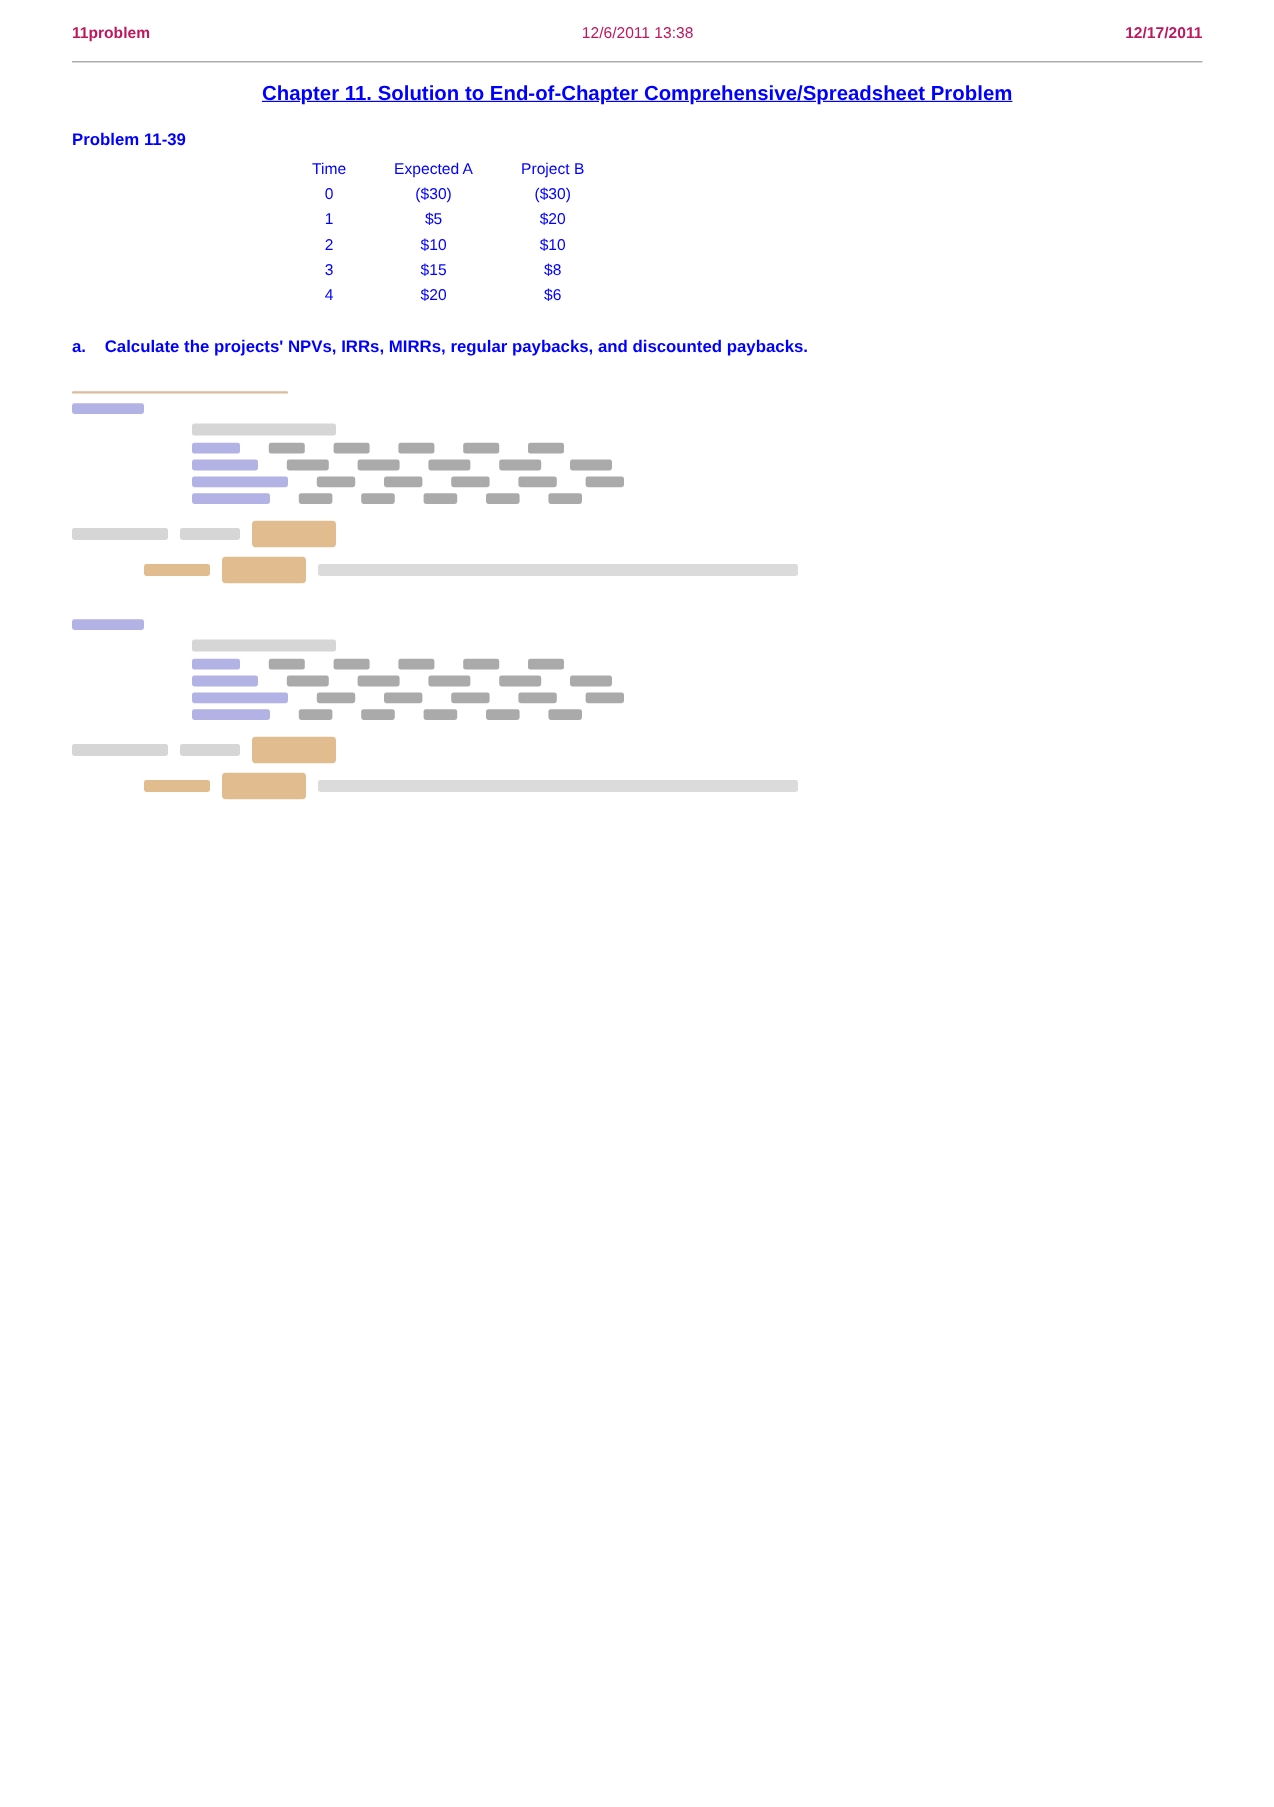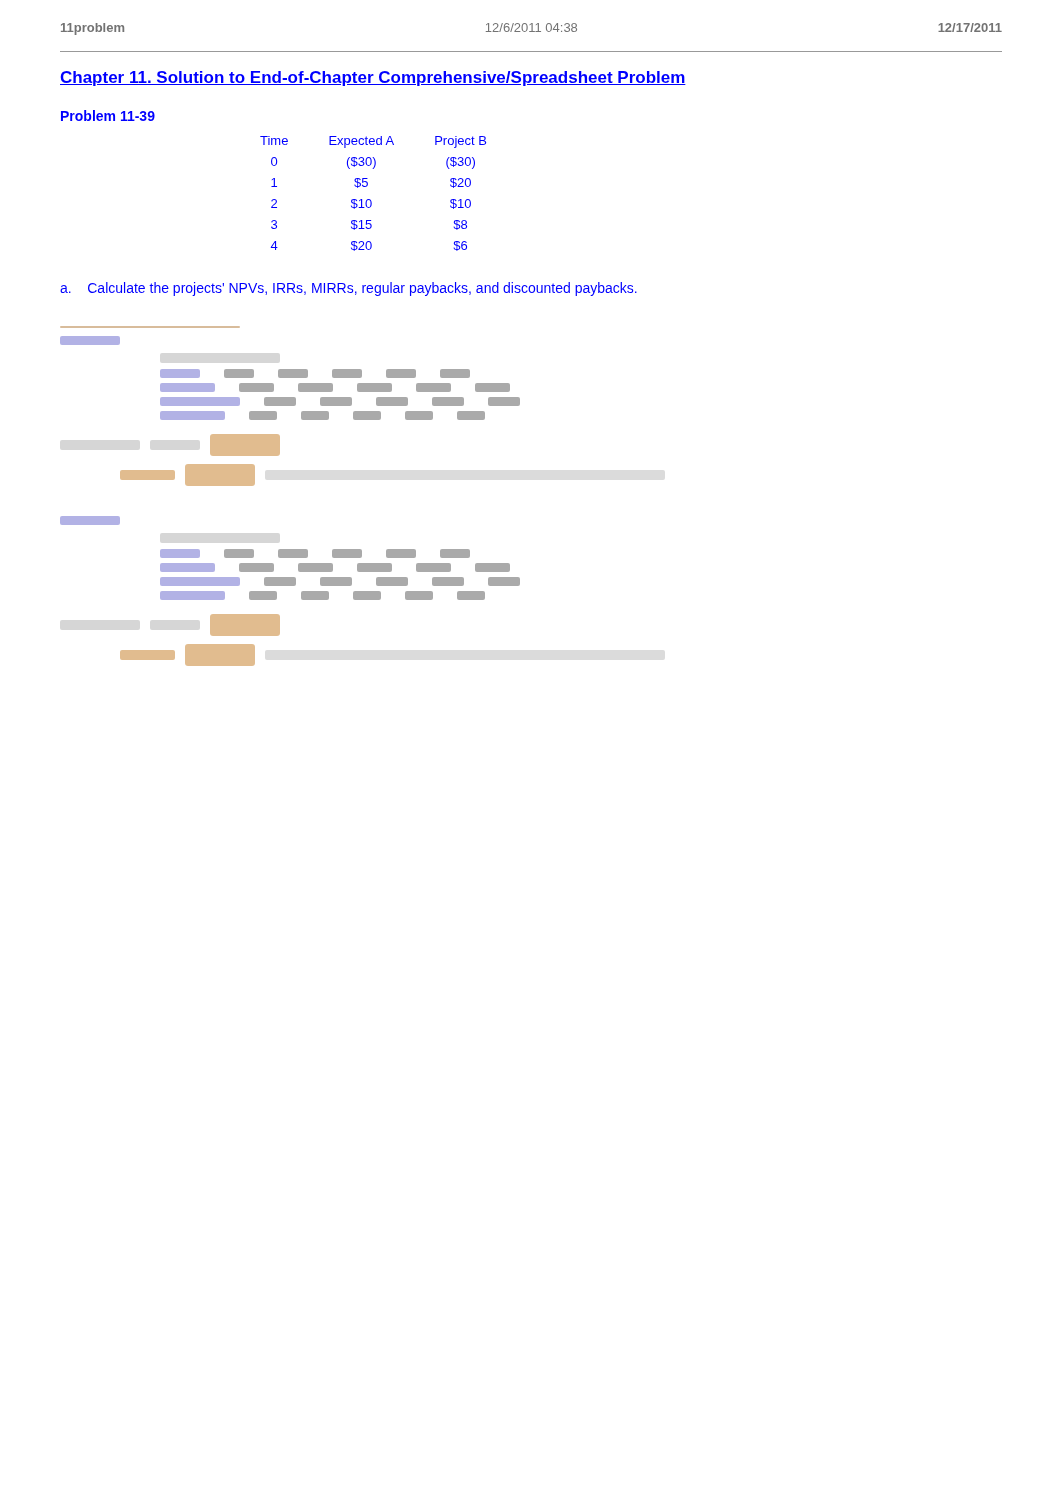--- a/index.html
+++ b/index.html
@@ -19,37 +19,37 @@
       padding: 20px 60px;
     }
 
     
     .header {
       display: flex;
       justify-content: space-between;
       align-items: center;
       margin-bottom: 16px;
       font-size: 13px;
-      color: #737373;
+      color: #be185d;
     }
 
     .header-left { font-weight: bold; }
     .header-center { font-weight: normal; }
     .header-right { font-weight: bold; }
 
     
     .divider {
       border: none;
       border-top: 1px solid #999;
       margin: 4px 0 16px 0;
     }
 
     
     .chapter-title {
-      text-align: left;
+      text-align: center;
       color: #00f;
       font-weight: bold;
       font-size: 17px;
       margin-bottom: 20px;
       text-decoration: underline;
     }
 
     
     .problem-label {
       color: #00f;
@@ -92,21 +92,21 @@
       padding: 3px 20px;
     }
 
     .cash-flow-table th {
       text-align: center;
     }
 
     
     .question {
       color: #00f;
-      font-weight: normal;
+      font-weight: bold;
       font-size: 14px;
       margin-bottom: 30px;
     }
 
     
     .blurred-section {
       margin-bottom: 30px;
     }
 
     .project-title-blurred {
@@ -213,21 +213,21 @@
       margin-left: 100px;
     }
   </style>
 </head>
 <body>
 
 <div class="page">
 
   <div class="header">
     <span class="header-left">11problem</span>
-    <span class="header-center">12/6/2011 04:38</span>
+    <span class="header-center">12/6/2011 13:38</span>
     <span class="header-right">12/17/2011</span>
   </div>
 
   <hr class="divider">
 
   <div class="chapter-title">Chapter 11.  Solution to End-of-Chapter Comprehensive/Spreadsheet Problem</div>
 
   <div class="problem-label">Problem 11-39</div>
 
 

